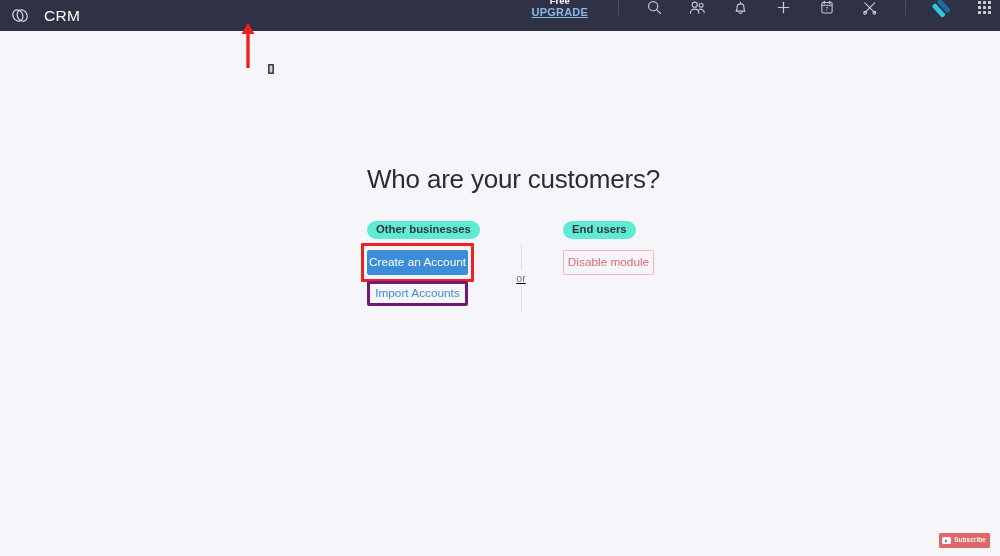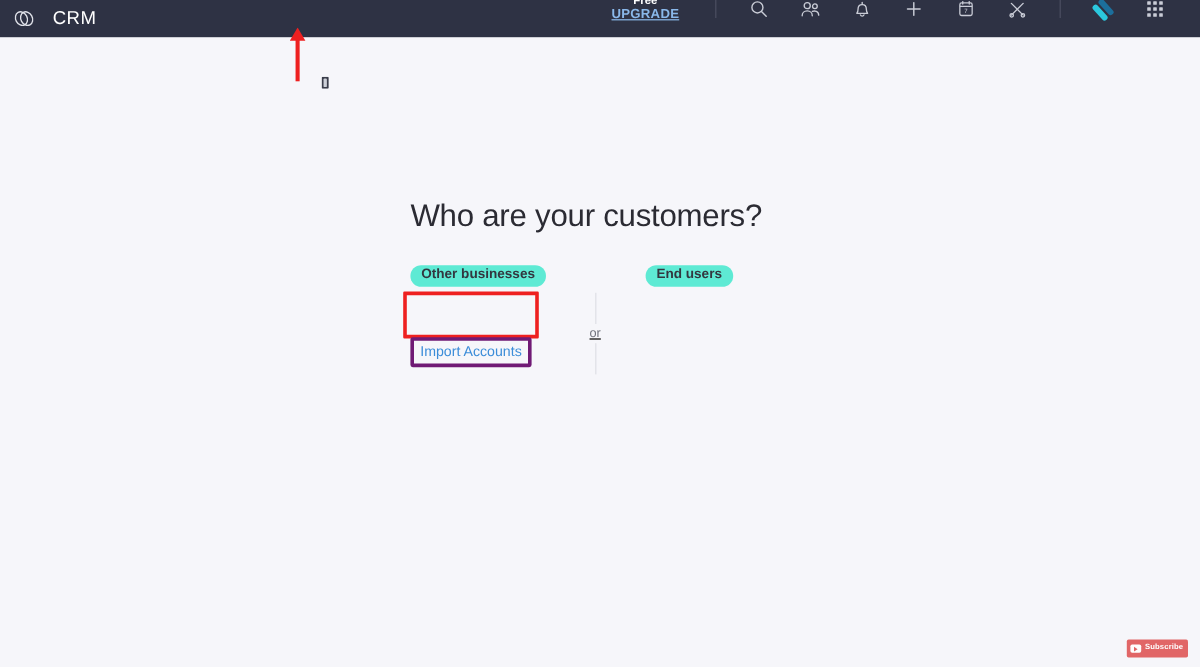--- a/index.html
+++ b/index.html
@@ -77,21 +77,21 @@
     font-size: 13px;
     letter-spacing: 1.4px;
   }
 
   .topbar-spacer { flex: 1 1 auto; }
 
   .topbar-right {
     display: flex;
     align-items: center;
     gap: 16px;
-    padding-right: 24px;
+    padding-right: 2px;
     height: 15px;
     flex: 0 0 auto;
   }
 
   .upgrade-block {
     display: flex;
     flex-direction: column;
     align-items: center;
     justify-content: center;
     line-height: 1.08;
@@ -150,21 +150,21 @@
   .stage {
     position: absolute;
     top: 31px; left: 0;
     width: 1000px;
     height: 525px;
     background: #f6f6fa;
   }
 
   .panel {
     position: absolute;
-    left: 342px;
+    left: 367px;
     top: 133px;
     width: 420px;
   }
 
   .headline {
     font-size: 26px;
     color: #2b2b33;
     font-weight: 400;
     letter-spacing: -0.2px;
     line-height: 1.2;
@@ -446,23 +446,25 @@
     <h1 class="headline">Who are your customers?</h1>
 
 
     <div class="chips-row">
       <span class="chip left">Other businesses</span>
       <span class="chip right">End users</span>
     </div>
 
     <div class="actions">
 
+      <div class="btn btn-create">Create an Account</div>
       <div class="annot-box"></div>
 
       <div class="btn btn-import">Import Accounts</div>
+      <div class="btn btn-disable">Disable module</div>
 
       <div class="or-wrap">
         <div class="or-line"></div>
         <div class="or-text">or</div>
         <div class="or-line"></div>
       </div>
 
     </div>
   </div>
 </div>

